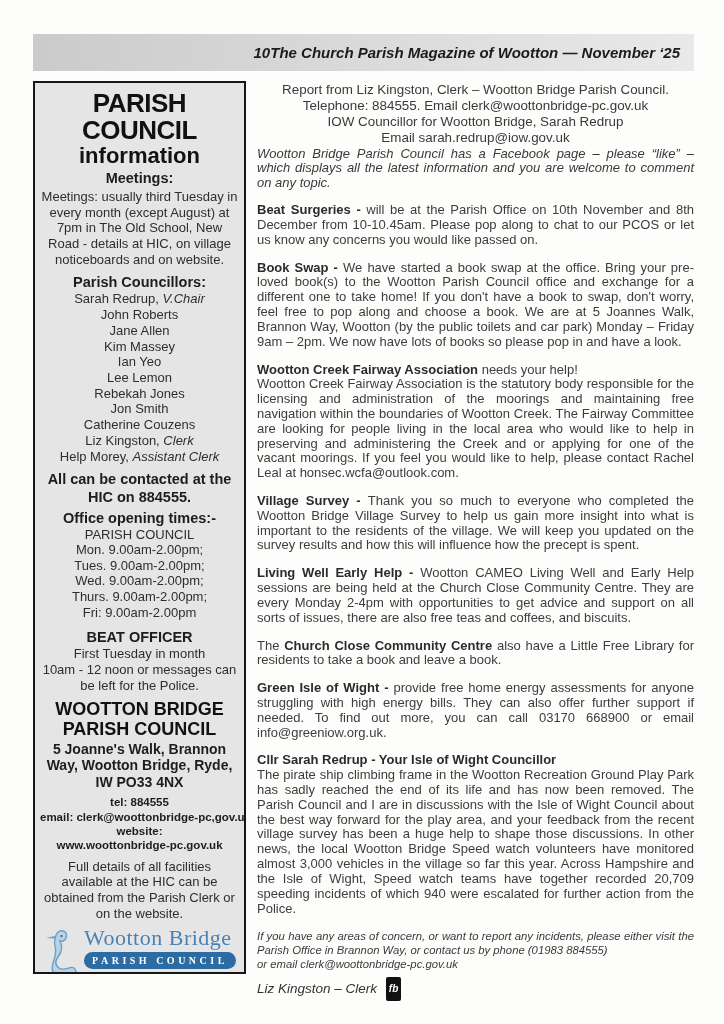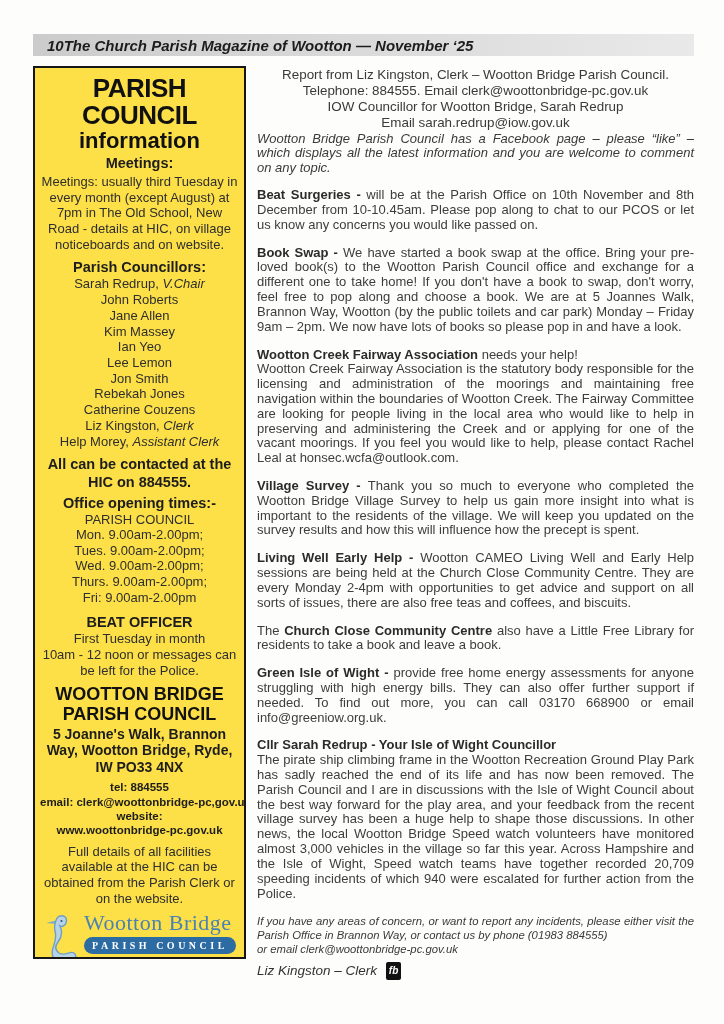--- a/index.html
+++ b/index.html
@@ -4,31 +4,31 @@
 <style>
   html,body{margin:0;padding:0;}
   body{
     width:724px;height:1024px;background:#fdfdfc;position:relative;
     font-family:"Liberation Sans",sans-serif;color:#3d3d3d;
     -webkit-font-smoothing:antialiased;
   }
   .page{position:absolute;inset:0;padding:34px 30px 0 33px;box-sizing:border-box;}
   
   .pagebar{
-    height:22px;background:linear-gradient(to right,#cbcbcb,#e9e9e9);
-    display:flex;justify-content:flex-start;align-items:center;
+    height:37px;background:linear-gradient(to right,#cbcbcb,#e9e9e9);
+    display:flex;justify-content:flex-end;align-items:center;
     padding:0 14px;box-sizing:border-box;margin-bottom:10px;
   }
   .pagenum{font-weight:bold;font-style:italic;font-size:15px;color:#1c1c1c;}
   .pagetitle{font-weight:bold;font-style:italic;font-size:15px;color:#1c1c1c;}
   .cols{display:flex;gap:11px;align-items:flex-start;}
   
   .sidebar{
     width:213px;min-width:213px;height:893px;box-sizing:border-box;
-    border:2px solid #161616;background:#fde047;
+    border:2px solid #161616;background:#e5e5e5;
     padding:7px 5px 5px 5px;text-align:center;color:#2e2e2e;overflow:hidden;
   }
   .sb-title1{font-size:26px;font-weight:bold;color:#111;line-height:1.04;letter-spacing:-0.5px;}
   .sb-title2{font-size:22px;font-weight:bold;color:#111;line-height:1.05;}
   .sb-h{font-size:14.5px;font-weight:bold;color:#1d1d1d;line-height:1.25;margin-top:2px;}
   .sb-p{font-size:13px;line-height:1.2;margin:2px 1px 0 1px;}
   .sb-line{font-size:13px;line-height:1.2;}
   .cl-row{font-size:13px;line-height:1.21;}
   .mt6{margin-top:6px;} .mt8{margin-top:8px;}
   .it{font-style:italic;}
@@ -56,21 +56,21 @@
   p{margin:0;}
   .para{margin-top:13px;font-size:13px;line-height:1.14;text-align:justify;}
   .para b{color:#2b2b2b;}
   .b-block{display:block;}
   .fbnote{font-size:13px;line-height:1.12;font-style:italic;text-align:justify;margin-top:1px;color:#3a3a3a;}
   .footnote{margin-top:14px;font-size:11.3px;line-height:1.22;font-style:italic;text-align:justify;color:#3a3a3a;}
   .footnote2{font-size:11.3px;line-height:1.22;font-style:italic;color:#3a3a3a;}
   .sig{margin-top:5px;text-align:right;font-size:13.5px;font-style:italic;color:#333;
        display:flex;align-items:center;gap:9px;padding-right:2px;}
   .fb-badge{
-    width:15px;height:18px;background:#111;border-radius:2px;color:#fff;
+    width:15px;height:24px;background:#111;border-radius:2px;color:#fff;
     display:inline-flex;align-items:center;justify-content:center;
     font-size:10px;font-weight:bold;font-style:italic;line-height:1;
   }
 </style>
 </head>
 <body>
 
 <div class="page">
 
   <div class="pagebar">
@@ -87,22 +87,22 @@
       <div class="sb-h">Meetings:</div>
       <p class="sb-p">Meetings: usually third Tuesday in every month (except August) at 7pm in The Old School, New Road - details at HIC, on village noticeboards and on website.</p>
 
       <div class="sb-h mt6">Parish Councillors:</div>
       <div class="cl-row"><span>Sarah Redrup,</span> <span class="it">V.Chair</span></div>
       <div class="cl-row"><span>John Roberts</span> <span class="it"></span></div>
       <div class="cl-row"><span>Jane Allen</span> <span class="it"></span></div>
       <div class="cl-row"><span>Kim Massey</span> <span class="it"></span></div>
       <div class="cl-row"><span>Ian Yeo</span> <span class="it"></span></div>
       <div class="cl-row"><span>Lee Lemon</span> <span class="it"></span></div>
+      <div class="cl-row"><span>Rebekah Jones</span> <span class="it"></span></div>
       <div class="cl-row"><span>Jon Smith</span> <span class="it"></span></div>
-      <div class="cl-row"><span>Rebekah Jones</span> <span class="it"></span></div>
       <div class="cl-row"><span>Catherine Couzens</span> <span class="it"></span></div>
       <div class="cl-row"><span>Liz Kingston,</span> <span class="it">Clerk</span></div>
       <div class="cl-row"><span>Help Morey,</span> <span class="it">Assistant Clerk</span></div>
 
       <div class="sb-h mt6">All can be contacted at the HIC on 884555.</div>
       <div class="sb-h">Office opening times:-</div>
       <div class="sb-line">PARISH COUNCIL</div>
       <div class="sb-line">Mon. 9.00am-2.00pm;</div>
       <div class="sb-line">Tues. 9.00am-2.00pm;</div>
       <div class="sb-line">Wed. 9.00am-2.00pm;</div>

